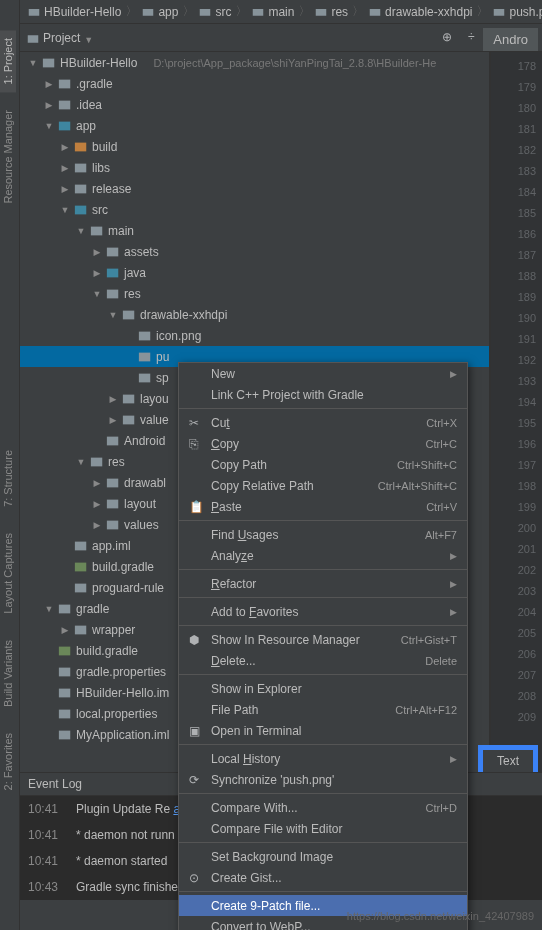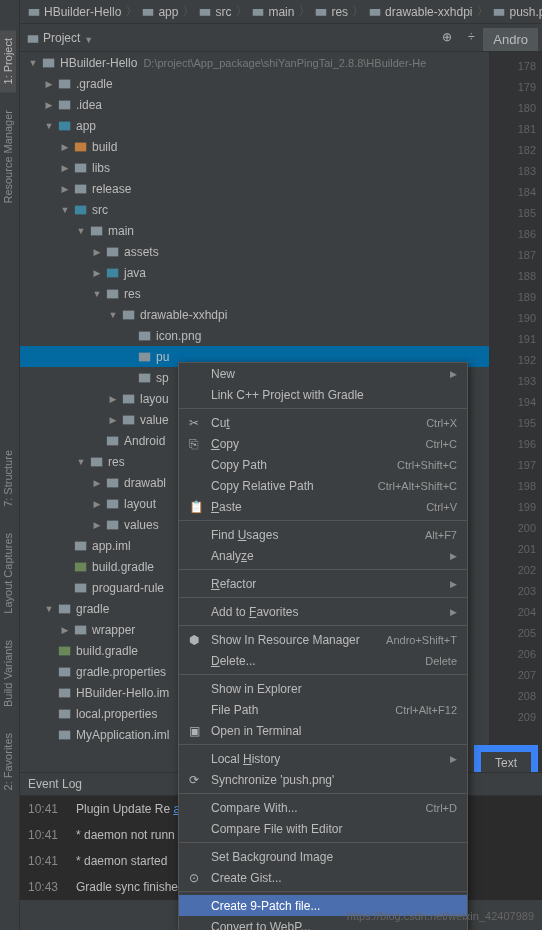--- a/index.html
+++ b/index.html
@@ -21,31 +21,31 @@
     
     .main-area { display: flex; margin-left: 20px; height: 720px; }
     .project-tree { flex: 1; background: #3c3f41; overflow: hidden; border-right: 1px solid #323232; }
     .tree-item { display: flex; align-items: center; height: 21px; padding-left: 4px; white-space: nowrap; cursor: pointer; }
     .tree-item.selected { background: #0369a1; }
     .tree-arrow { width: 10px; color: #888; font-size: 9px; text-align: center; }
     .tree-arrow.open::before { content: "▼"; }
     .tree-arrow.closed::before { content: "▶"; }
     .tree-icon { width: 16px; height: 14px; margin: 0 3px; }
     .tree-label { color: #bbb; }
-    .tree-hint { color: #787878; margin-left: 6px; font-size: 11px; }
+    .tree-hint { color: #787878; margin-left: 16px; font-size: 11px; }
     .folder { fill: #87939a; }
     .folder-orange { fill: #c07f3e; }
     .folder-blue { fill: #3e86a0; }
     .file-g { fill: #6a8759; }
     
     .gutter { width: 52px; background: #313335; color: #606366; text-align: right; padding: 4px 6px 0 0; border-left: 1px solid #323232; }
     .gutter div { height: 21px; line-height: 21px; font-size: 11px; }
     
     .editor-tab { position: absolute; right: 4px; top: 28px; background: #515658; color: #bbb; padding: 4px 10px; font-size: 13px; }
-    .text-tab { position: absolute; right: 4px; top: 745px; background: #3c3f41; color: #bbb; padding: 4px 14px; border: 7px solid #3b82f6; }
+    .text-tab { position: absolute; right: 4px; top: 745px; background: #3c3f41; color: #bbb; padding: 4px 14px; border: 5px solid #3b82f6; }
     
     .context-menu { position: absolute; left: 178px; top: 362px; width: 290px; background: #3c3f41; border: 1px solid #555; box-shadow: 2px 2px 8px rgba(0,0,0,0.5); z-index: 100; }
     .menu-item { display: flex; align-items: center; height: 21px; padding: 0 10px; color: #bbb; cursor: pointer; }
     .menu-item.highlighted { background: #4b6eaf; color: #fff; }
     .menu-icon { width: 16px; margin-right: 6px; color: #afb1b3; }
     .menu-label { flex: 1; }
     .menu-shortcut { color: #999; font-size: 11px; }
     .menu-arrow { color: #888; font-size: 9px; }
     .menu-sep { height: 1px; background: #555; margin: 3px 0; }
     .underline { text-decoration: underline; }
@@ -450,21 +450,21 @@
     <div class="menu-sep"></div>
     <div class="menu-item">
       <span class="menu-icon"></span>
       <span class="menu-label">Add to <span class="underline">F</span>avorites</span>
       <span class="menu-arrow">▶</span>
     </div>
     <div class="menu-sep"></div>
     <div class="menu-item">
       <span class="menu-icon">⬢</span>
       <span class="menu-label">Show In Resource Manager</span>
-      <span class="menu-shortcut">Andro+Shift+T</span>
+      <span class="menu-shortcut">Ctrl+Gist+T</span>
     </div>
     <div class="menu-item">
       <span class="menu-icon"></span>
       <span class="menu-label"><span class="underline">D</span>elete...</span>
       <span class="menu-shortcut">Delete</span>
     </div>
     <div class="menu-sep"></div>
     <div class="menu-item">
       <span class="menu-icon"></span>
       <span class="menu-label">Show in Explorer</span>

